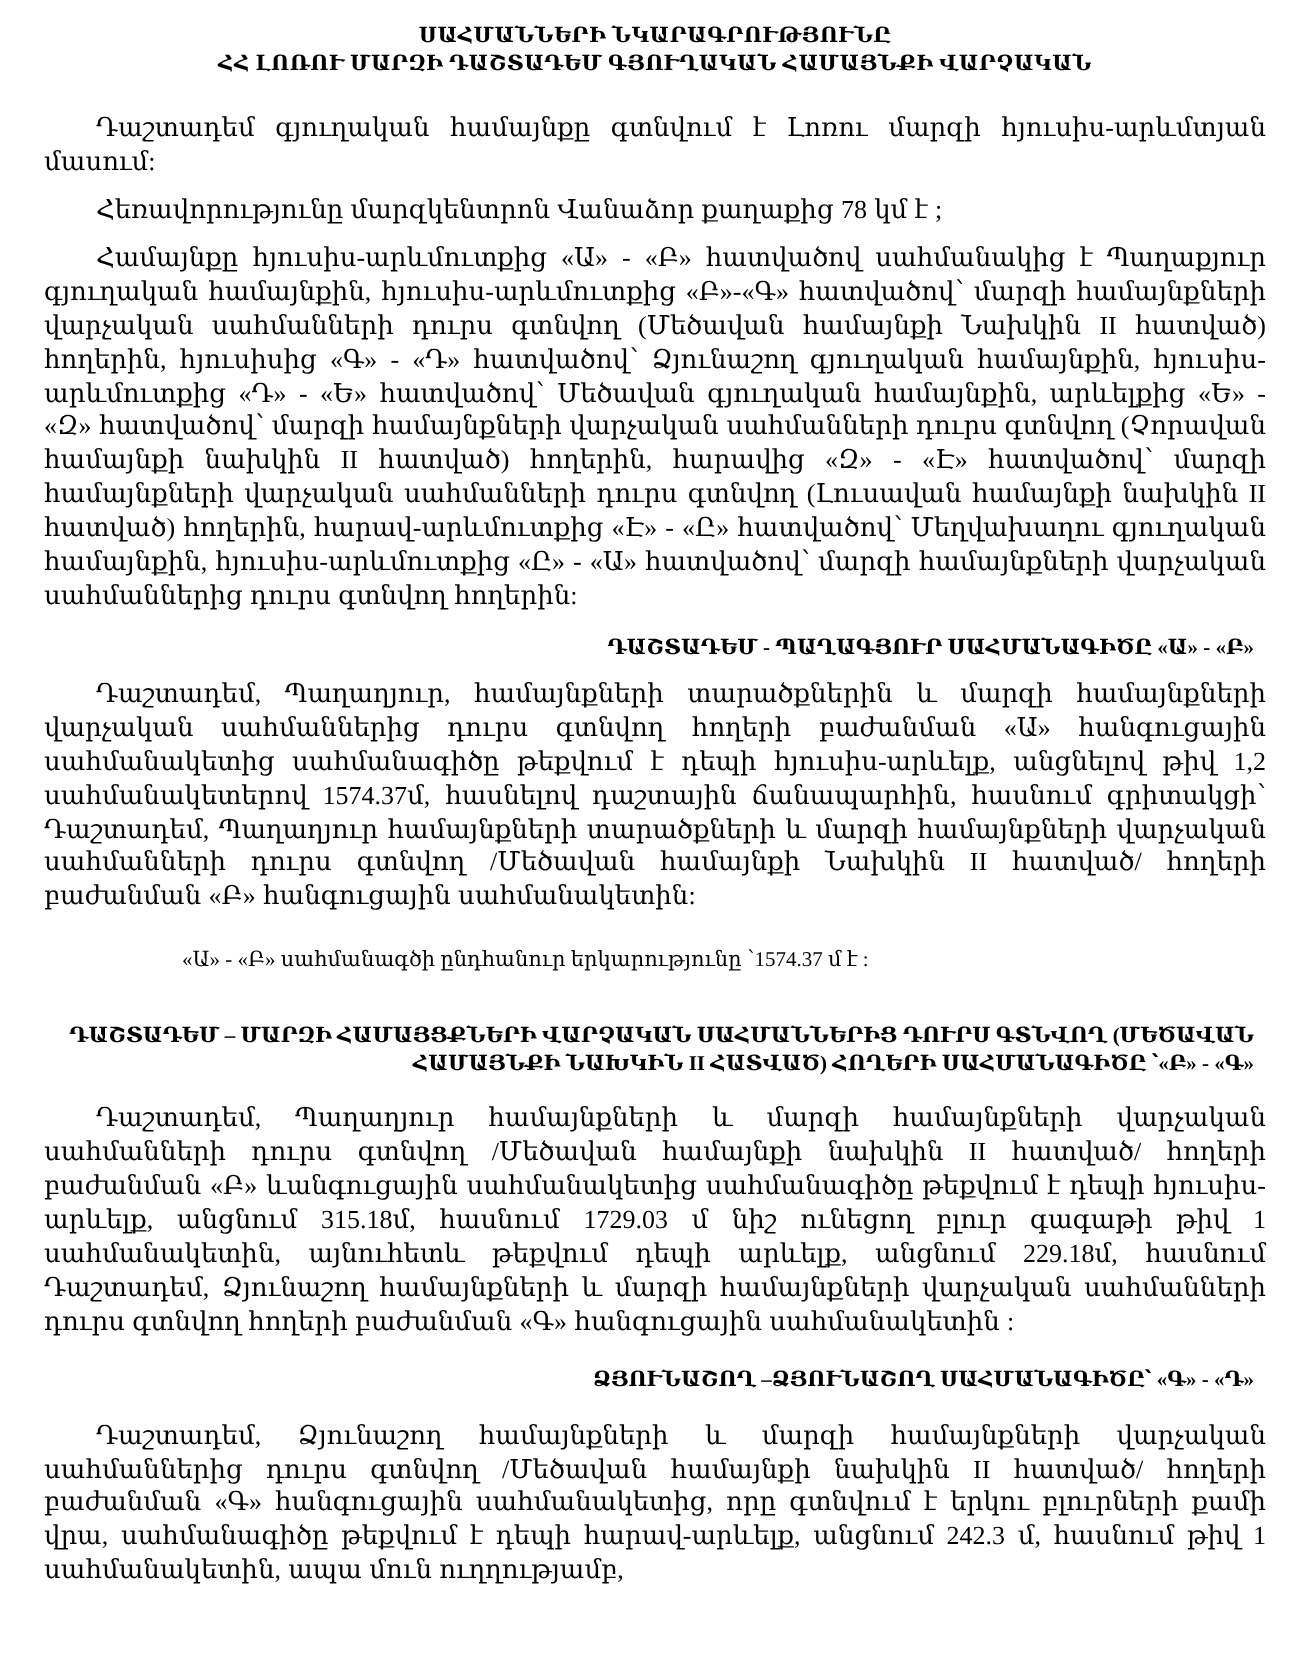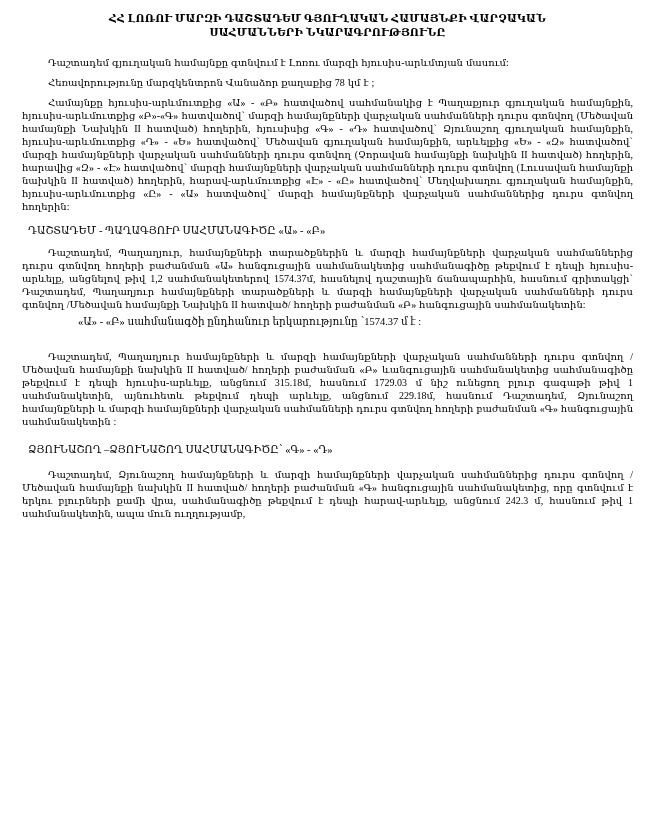--- a/index.html
+++ b/index.html
@@ -26,55 +26,56 @@
     font-size: 10.5px;
     font-weight: bold;
     line-height: 1.35;
     letter-spacing: 0.2px;
     margin: 2px 10px 0 10px;
   }
   .doc-title .line {
     display: block;
   }
   p.body-par {
-    font-size: 10px;
+    font-size: 13px;
     line-height: 1.30;
     text-align: justify;
     text-justify: inter-word;
     margin: 0;
     text-indent: 26px;
     word-spacing: 0.4px;
   }
   .gap-lg { height: 16px; }
   .gap-md { height: 11px; }
   .gap-sm { height: 7px; }
   .gap-xs { height: 4px; }
   .section-head {
-    text-align: left;
+    text-align: right;
     font-size: 10.5px;
     line-height: 1.35;
     margin: 0 6px;
+    font-weight: bold;
   }
   .section-head .line { display: block; }
   .indent-line {
     font-size: 10.5px;
     line-height: 1.3;
-    margin: 0;
+    margin: 13px;
     padding-left: 56px;
   }
   .no-indent { text-indent: 0; }
 </style>
 </head>
 <body>
 
 <div class="page">
 
   <div class="doc-title">
+    <span class="line">ՍԱՀՄԱՆՆԵՐԻ ՆԿԱՐԱԳՐՈՒԹՅՈՒՆԸ</span>
     <span class="line">ՀՀ ԼՈՌՈՒ ՄԱՐԶԻ ԴԱՇՏԱԴԵՄ ԳՅՈՒՂԱԿԱՆ ՀԱՄԱՅՆՔԻ ՎԱՐՉԱԿԱՆ</span>
-    <span class="line">ՍԱՀՄԱՆՆԵՐԻ ՆԿԱՐԱԳՐՈՒԹՅՈՒՆԸ</span>
   </div>
 
   <div class="gap-lg"></div>
 
   <p class="body-par">Դաշտադեմ գյուղական համայնքը գտնվում է Լոռու մարզի հյուսիս-արևմտյան  մասում:</p>
 
   <div class="gap-sm"></div>
 
   <p class="body-par">Հեռավորությունը մարզկենտրոն Վանաձոր քաղաքից 78 կմ է ;</p>
 
@@ -91,20 +92,24 @@
   <div class="gap-sm"></div>
 
   <p class="body-par">Դաշտադեմ, Պաղաղյուր, համայնքների տարածքներին և մարզի համայնքների վարչական սահմաններից դուրս գտնվող հողերի բաժանման «Ա» հանգուցային սահմանակետից սահմանագիծը թեքվում է դեպի հյուսիս-արևելք, անցնելով թիվ 1,2 սահմանակետերով 1574.37մ, հասնելով դաշտային ճանապարհին, հասնում գրիտակցի՝ Դաշտադեմ, Պաղաղյուր համայնքների տարածքների և մարզի համայնքների վարչական սահմանների դուրս գտնվող /Մեծավան համայնքի Նախկին II հատված/ հողերի բաժանման «Բ» հանգուցային սահմանակետին:</p>
 
   <div class="gap-xs"></div>
 
   <p class="indent-line">«Ա» - «Բ» սահմանագծի ընդհանուր երկարությունը ՝1574.37 մ է :</p>
 
   <div class="gap-md"></div>
 
+  <div class="section-head">
+    <span class="line">ԴԱՇՏԱԴԵՄ – ՄԱՐԶԻ ՀԱՄԱՅՑՔՆԵՐԻ ՎԱՐՉԱԿԱՆ ՍԱՀՄԱՆՆԵՐԻՑ ԴՈՒՐՍ ԳՏՆՎՈՂ (ՄԵԾԱՎԱՆ</span>
+    <span class="line">ՀԱՄԱՅՆՔԻ ՆԱԽԿԻՆ II ՀԱՏՎԱԾ) ՀՈՂԵՐԻ ՍԱՀՄԱՆԱԳԻԾԸ ՝«Բ» - «Գ»</span>
+  </div>
 
   <div class="gap-md"></div>
 
   <p class="body-par">Դաշտադեմ, Պաղաղյուր համայնքների և մարզի համայնքների վարչական սահմանների դուրս գտնվող /Մեծավան համայնքի նախկին II հատված/ հողերի բաժանման «Բ» ևանգուցային սահմանակետից սահմանագիծը թեքվում է դեպի հյուսիս-արևելք, անցնում 315.18մ, հասնում 1729.03 մ նիշ ունեցող բլուր գագաթի թիվ 1 սահմանակետին, այնուհետև թեքվում դեպի արևելք, անցնում 229.18մ, հասնում Դաշտադեմ, Ձյունաշող համայնքների և մարզի համայնքների վարչական սահմանների դուրս գտնվող հողերի բաժանման «Գ» հանգուցային սահմանակետին :</p>
 
   <div class="gap-xs"></div>
 
 
   <div class="gap-md"></div>
 

